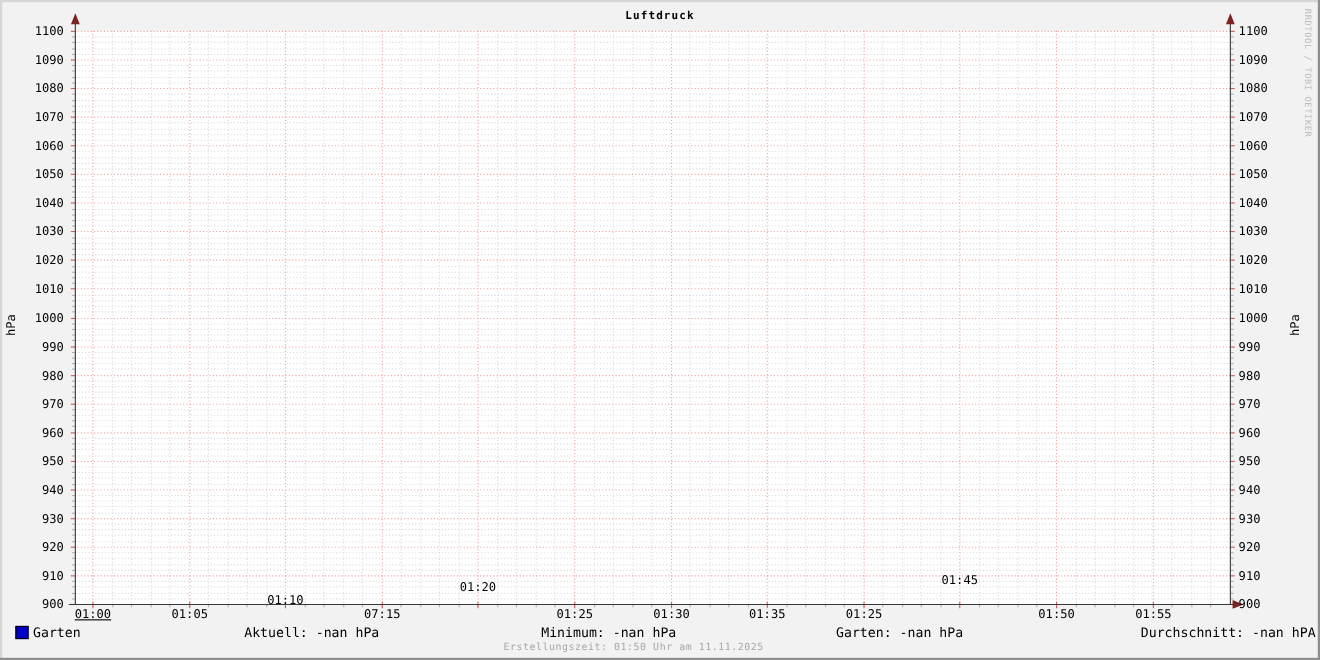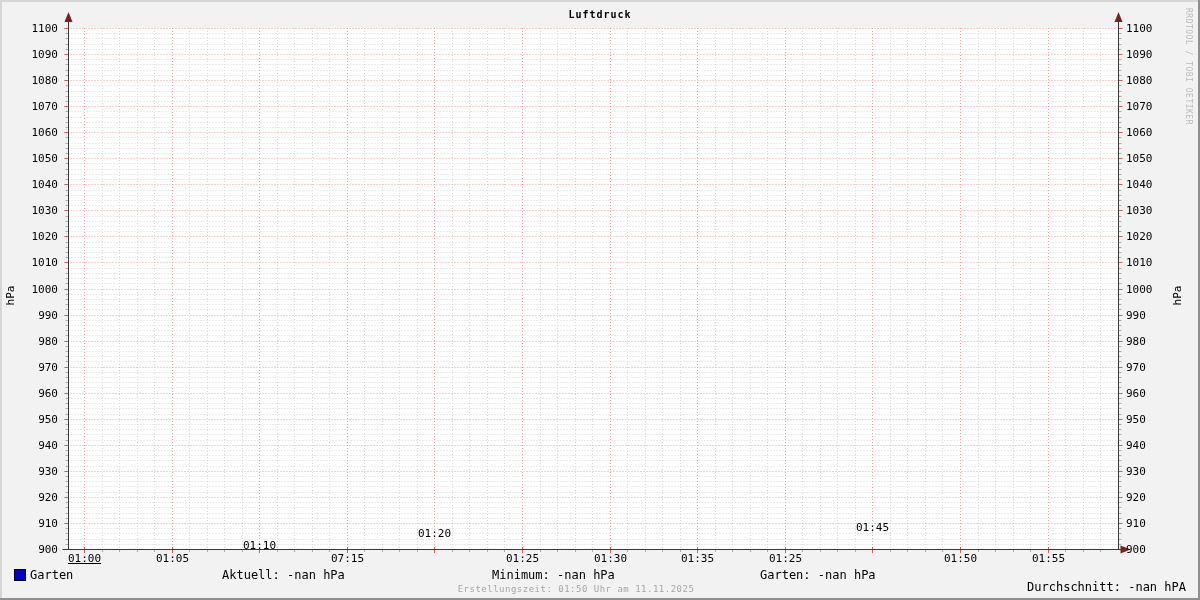--- a/index.html
+++ b/index.html
@@ -39,21 +39,21 @@
   }
   .legend-item{position:absolute;font-size:12px;line-height:13px;white-space:nowrap;}
   #legend-swatch{
     position:absolute;left:14px;top:569px;width:10px;height:10px;
     border:1px solid #000;
   }
   #legend-series{left:30px;top:569px;}
   #legend-aktuell{left:222px;top:569px;}
   #legend-minimum{left:492px;top:569px;}
   #legend-maximum{left:760px;top:569px;}
-  #legend-durchschnitt{right:14px;top:569px;margin-top:12px;}
+  #legend-durchschnitt{right:4px;top:569px;}
   #footer-note{
     position:absolute;left:0;top:584px;width:1152px;text-align:center;
     font-size:9px;color:#a6a6a6;letter-spacing:0.5px;
   }
 </style>
 </head>
 <body>
 
 <div id="graph">
   <svg id="plot-svg" width="1200" height="600">

